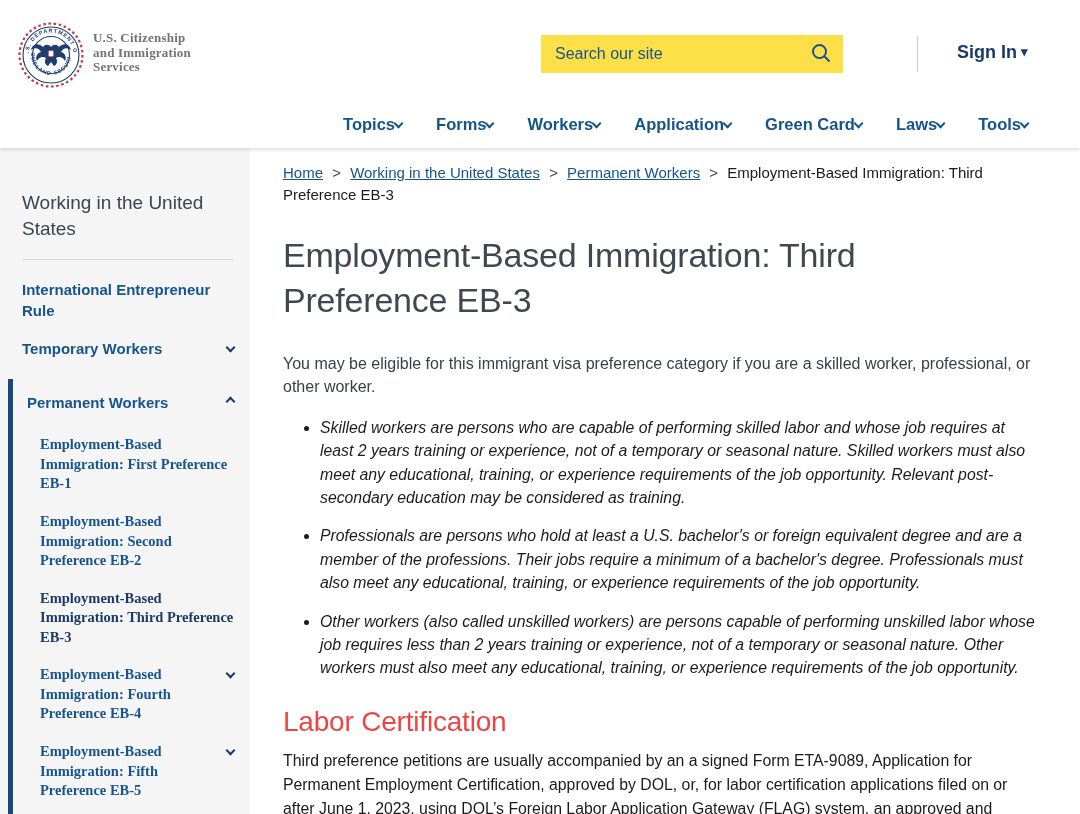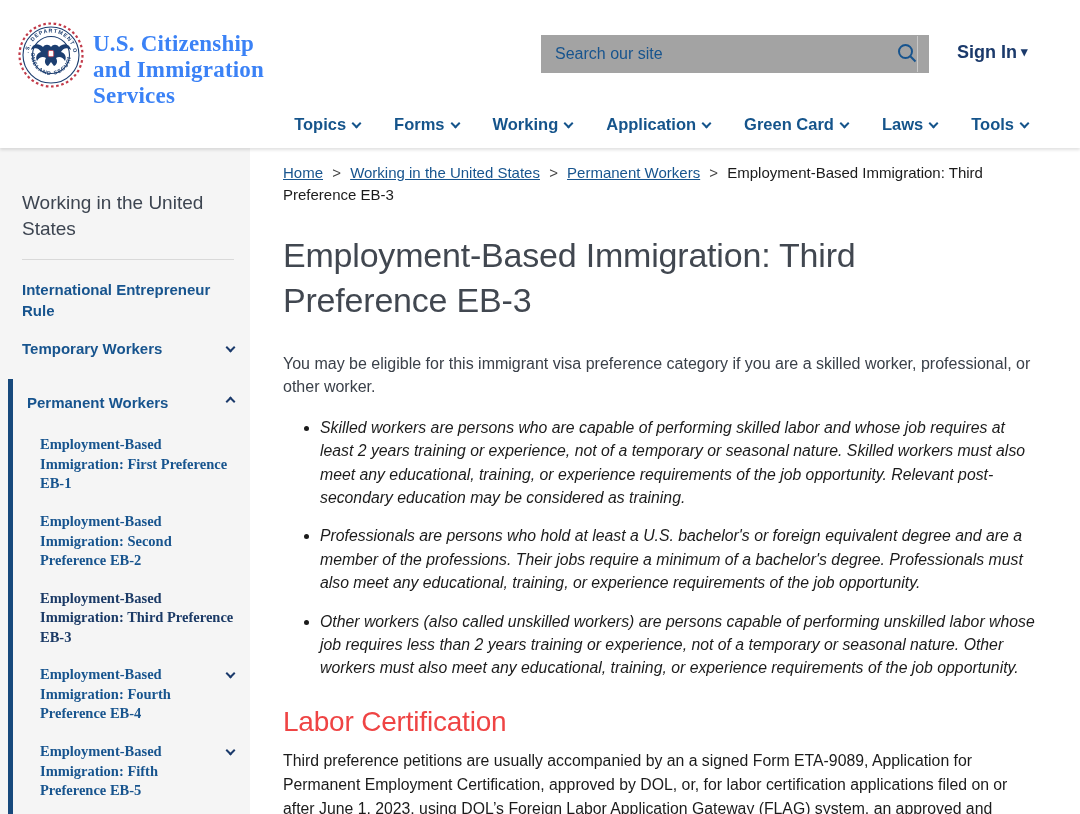--- a/index.html
+++ b/index.html
@@ -4,34 +4,34 @@
 <style>
   * { margin:0; padding:0; box-sizing:border-box; }
   html,body { width:1080px; height:814px; overflow:hidden; background:#fff;
               font-family:"Liberation Sans", sans-serif; }
 
   
   .site-header { position:relative; height:148px; background:#fff;
                  box-shadow:0 2px 3px rgba(0,0,0,.12); z-index:5; }
   .logo-group { position:absolute; left:18px; top:22px; display:flex; align-items:flex-start; }
   .logo-text { margin-left:9px; margin-top:9px; font-family:"Liberation Serif", serif;
-               font-size:23px; font-weight:600; color:#3b82f6; line-height:1.13; letter-spacing:.2px; }
-  .search-wrap { position:absolute; left:541px; top:35px; width:388px; height:38px; background:#a3a3a3; }
+               font-size:13px; font-weight:600; color:#737373; line-height:1.13; letter-spacing:.2px; }
+  .search-wrap { position:absolute; left:541px; top:35px; width:302px; height:38px; background:#fde047; }
   .search-input { width:100%; height:100%; background:transparent; border:none; outline:none;
                   padding:0 44px 0 14px; font-size:16px; color:#17548e;
                   font-family:"Liberation Sans", sans-serif; }
   .search-input::placeholder { color:#17548e; opacity:1; }
   .search-btn { position:absolute; right:6px; top:4px; width:32px; height:30px; border:none;
                 background:transparent; cursor:pointer; }
   .hdr-divider { position:absolute; left:917px; top:36px; width:1px; height:36px; background:#c9c9c9; }
   .sign-in { position:absolute; left:957px; top:42px; font-size:18px; font-weight:700;
              color:#1b3a6b; cursor:pointer; }
   .sign-in .caret { font-size:13px; position:relative; top:-2px; margin-left:4px; }
   .main-nav { position:absolute; right:52px; bottom:14px; display:flex; gap:34px; }
-  .main-nav .nav-item { display:flex; align-items:center; gap:7px; font-size:16.5px; font-weight:700;
+  .main-nav .nav-item { display:flex; align-items:center; font-size:16.5px; font-weight:700;
                         color:#15548b; cursor:pointer; white-space:nowrap; }
   .chev { display:inline-block; width:7px; height:7px; border-right:2px solid currentColor;
           border-bottom:2px solid currentColor; transform:rotate(45deg); margin-top:-3px; }
   .chev.up { transform:rotate(225deg); margin-top:4px; }
 
   
   .page-body { display:flex; height:666px; }
 
   
   .sidebar { width:250px; min-width:250px; background:#f5f5f5; padding:42px 16px 0 22px;
@@ -111,21 +111,21 @@
   <nav class="main-nav">
     <span class="nav-item">
       <span>Topics</span>
         <span class="chev"></span>
       </span>
     <span class="nav-item">
       <span>Forms</span>
         <span class="chev"></span>
       </span>
     <span class="nav-item">
-      <span>Working</span>
+      <span>Workers</span>
         <span class="chev"></span>
       </span>
     <span class="nav-item">
       <span>Application</span>
         <span class="chev"></span>
       </span>
     <span class="nav-item">
       <span>Green Card</span>
         <span class="chev"></span>
       </span>

